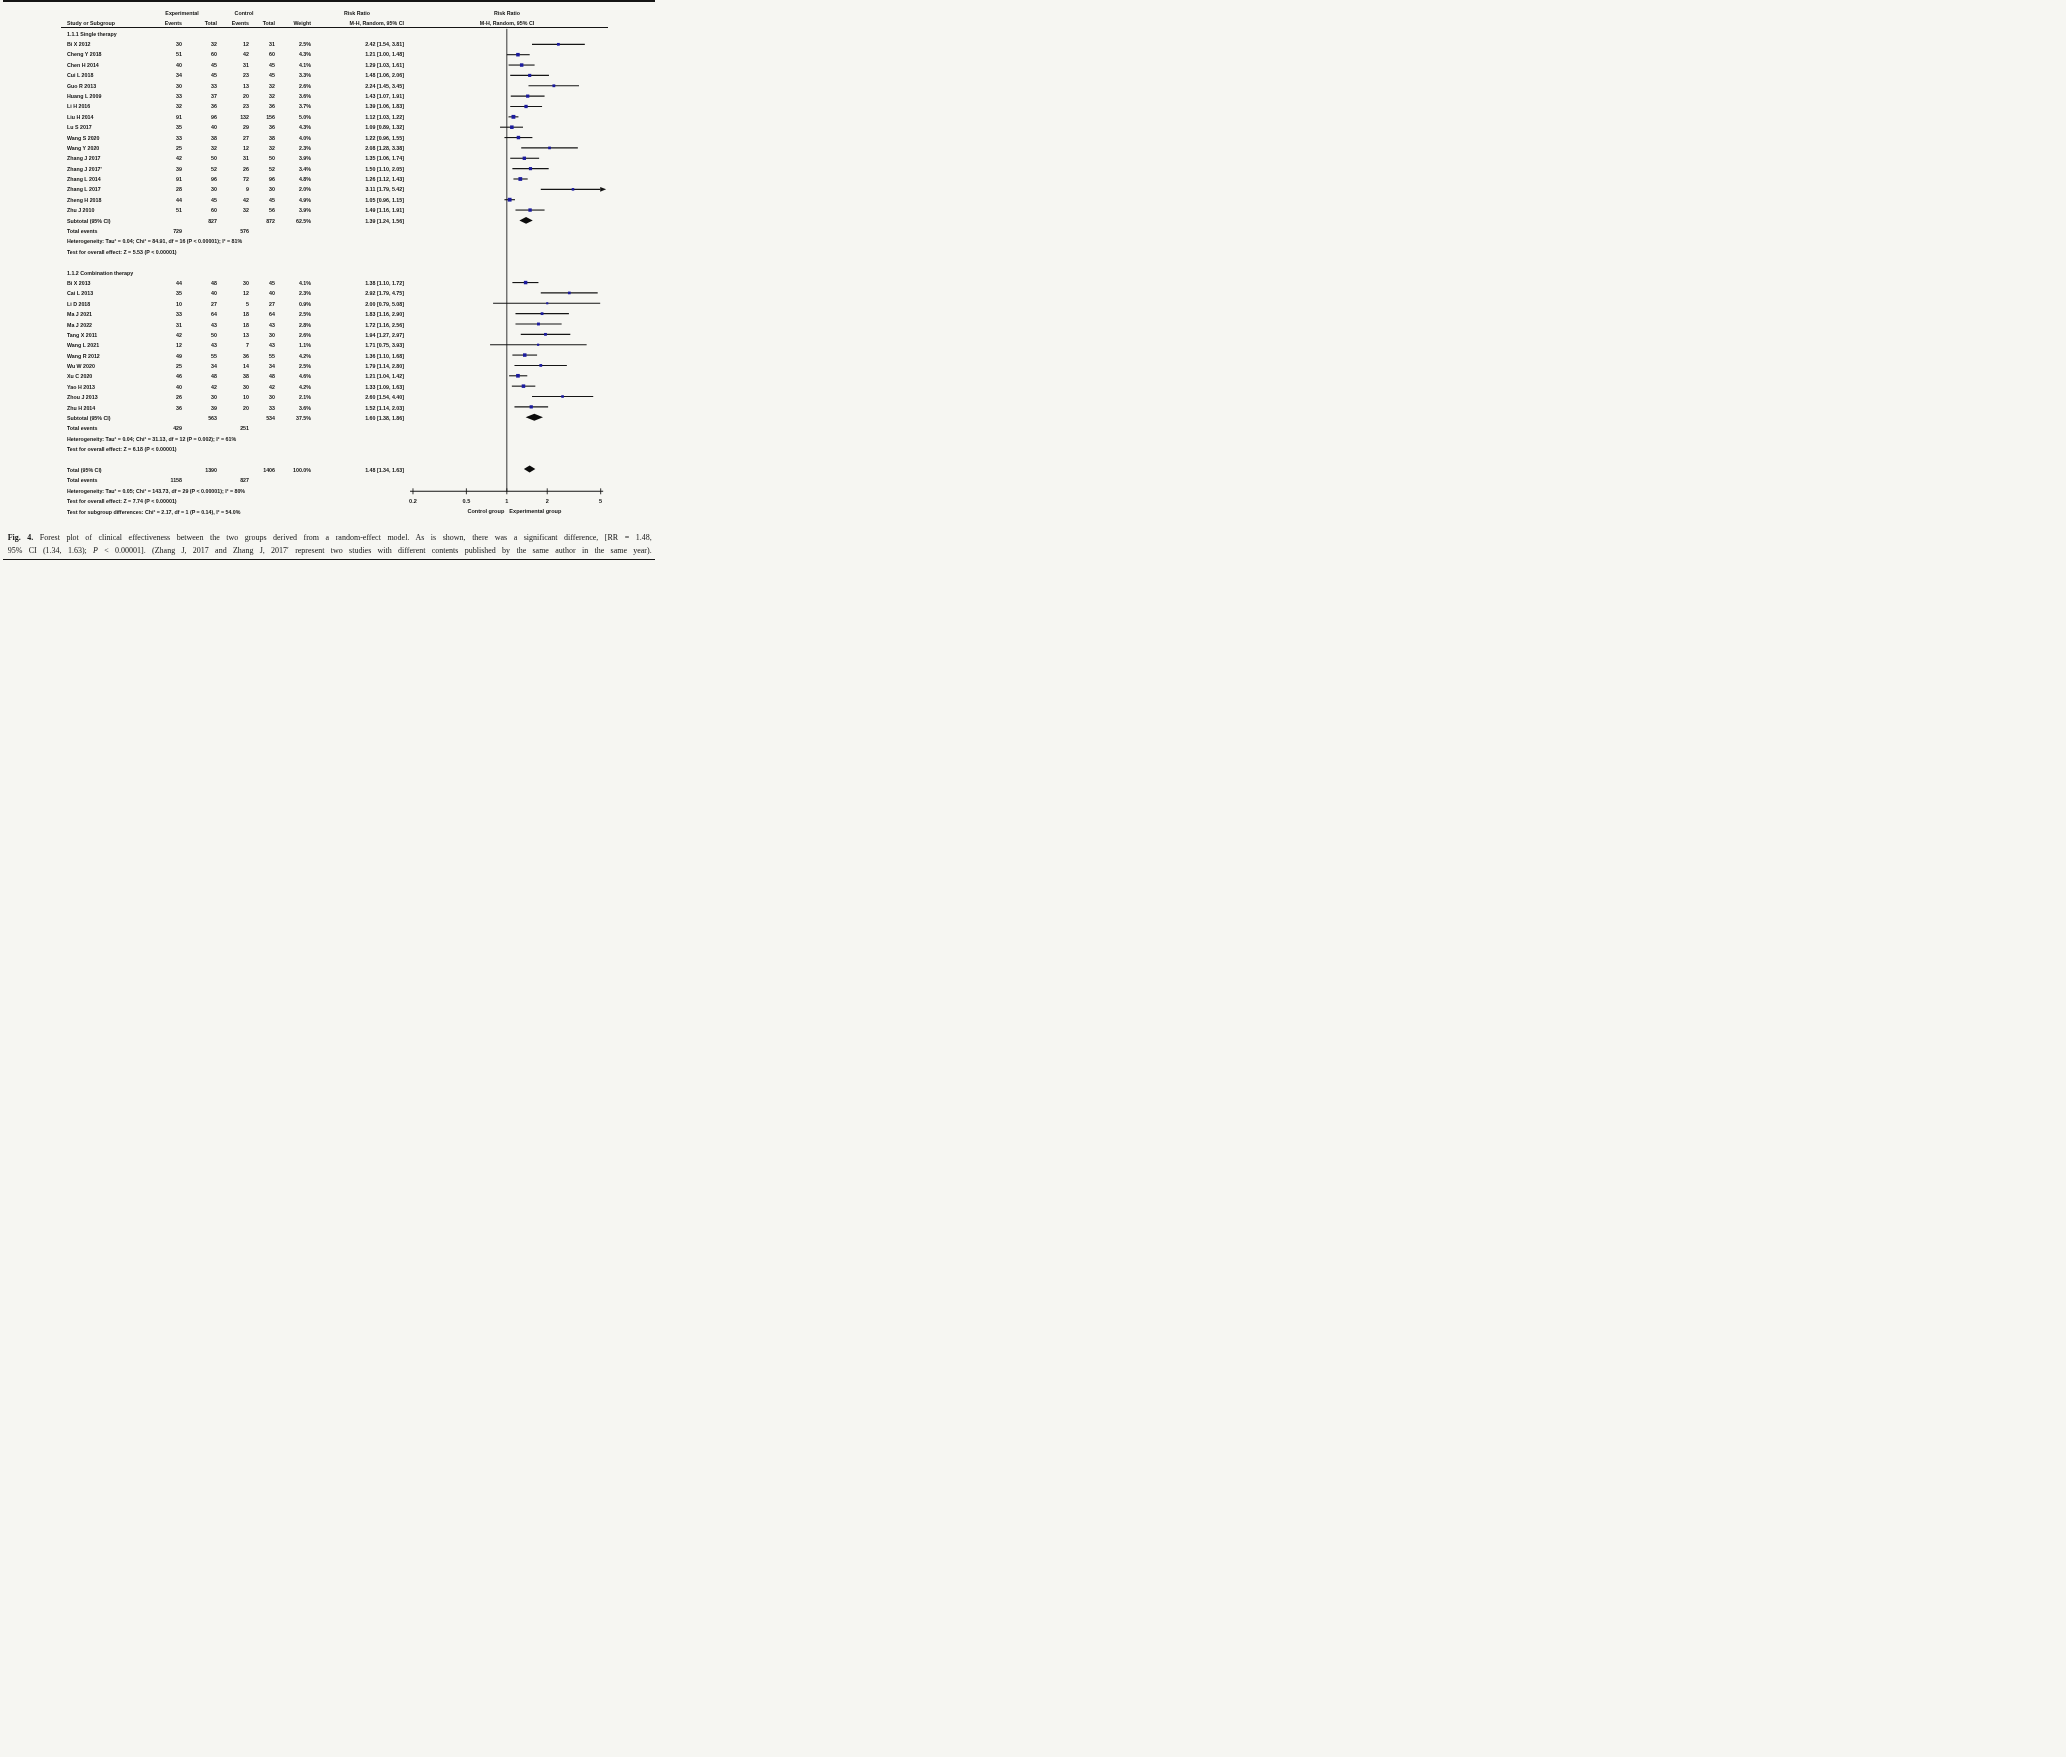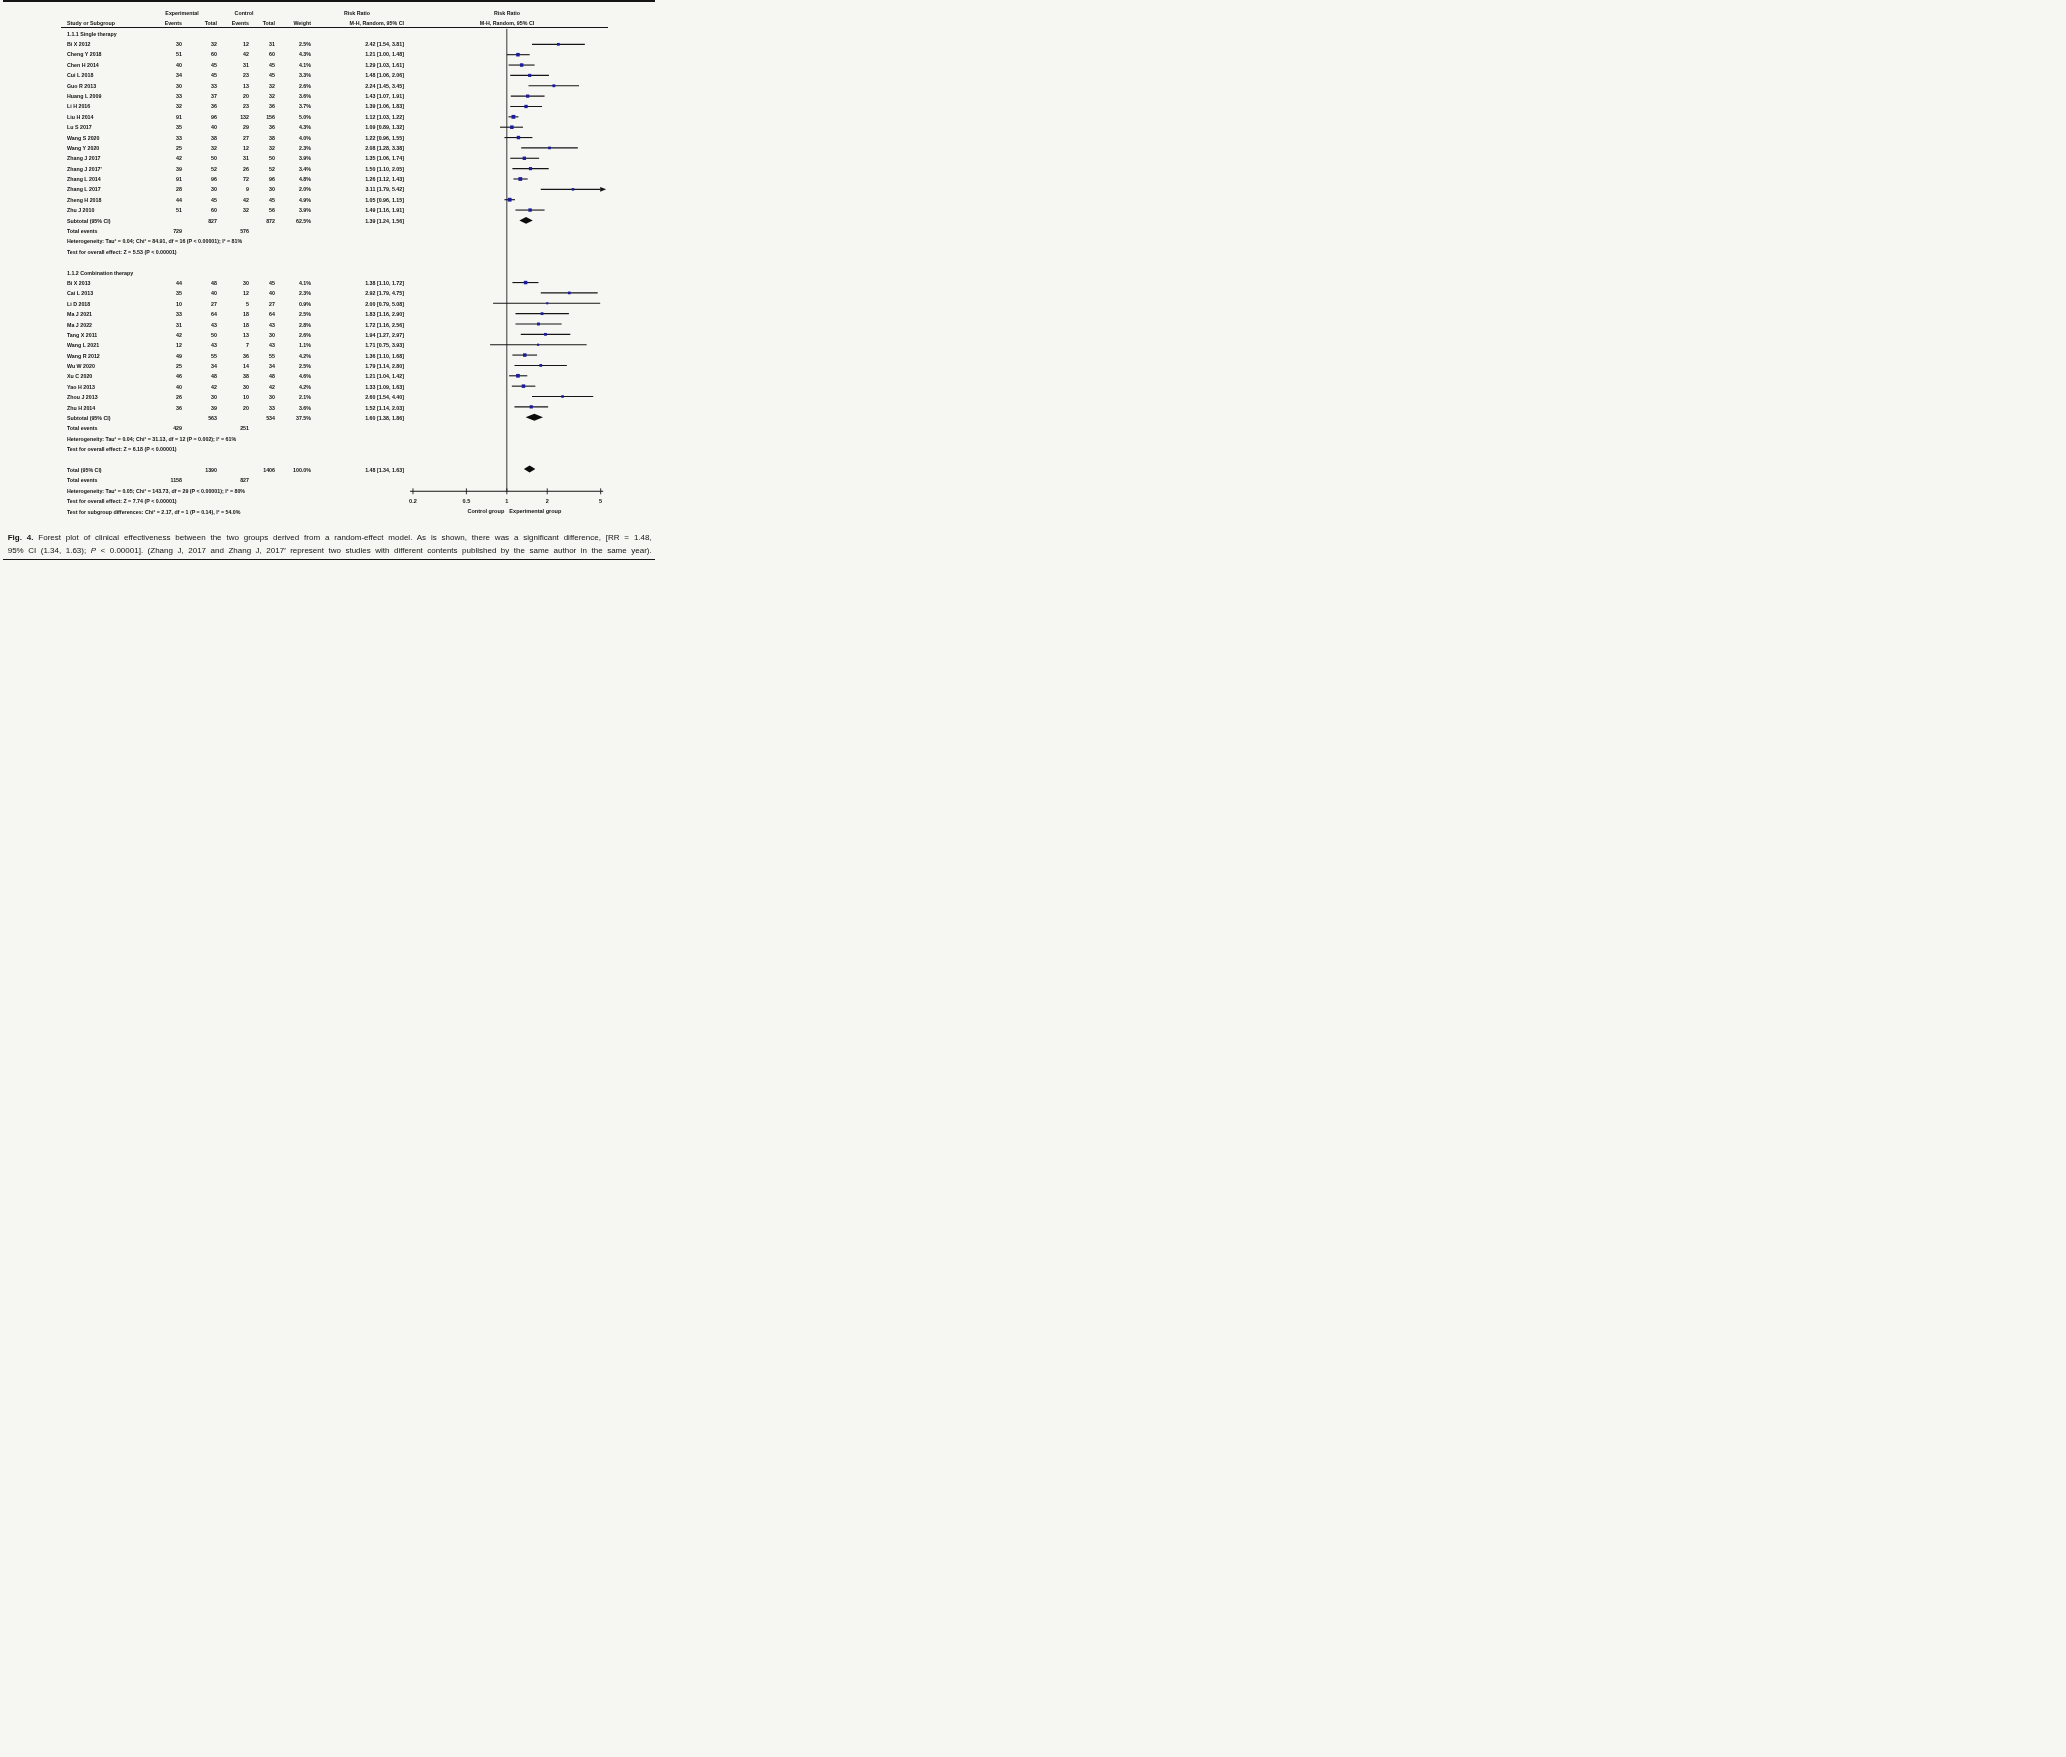--- a/index.html
+++ b/index.html
@@ -8,21 +8,21 @@
   .edge{position:absolute;left:3.4px;width:652px;height:1.3px;background:#151515;}
   .hdr{position:absolute;font-size:5.3px;white-space:nowrap;}
   .hc{transform:translateX(-50%);}
   .hr{transform:translateX(-100%);}
   #rule{position:absolute;top:27px;left:61px;width:547px;height:1.3px;background:#141414;}
   #rows{position:absolute;top:28.6px;left:0;width:100%;}
   .row{position:relative;height:10.4px;}
   .cell{position:absolute;font-size:5.3px;line-height:10.4px;white-space:nowrap;}
   .num{width:64px;text-align:right;}
   svg{position:absolute;top:0;left:0;pointer-events:none;}
-  .cap{position:absolute;left:7.7px;width:644px;font-family:Liberation Sans, sans-serif;
+  .cap{position:absolute;left:7.7px;width:644px;font-family:Liberation Serif, serif;
        font-weight:normal;font-size:8px;line-height:12.8px;color:#141414;
        text-align:justify;text-align-last:justify;}
   .cap b{font-weight:bold;} .cap i{font-style:italic;}
 </style>
 </head>
 <body>
 
 <div id="fig">
   <div class="edge" style="top:0.4px"></div>
 

